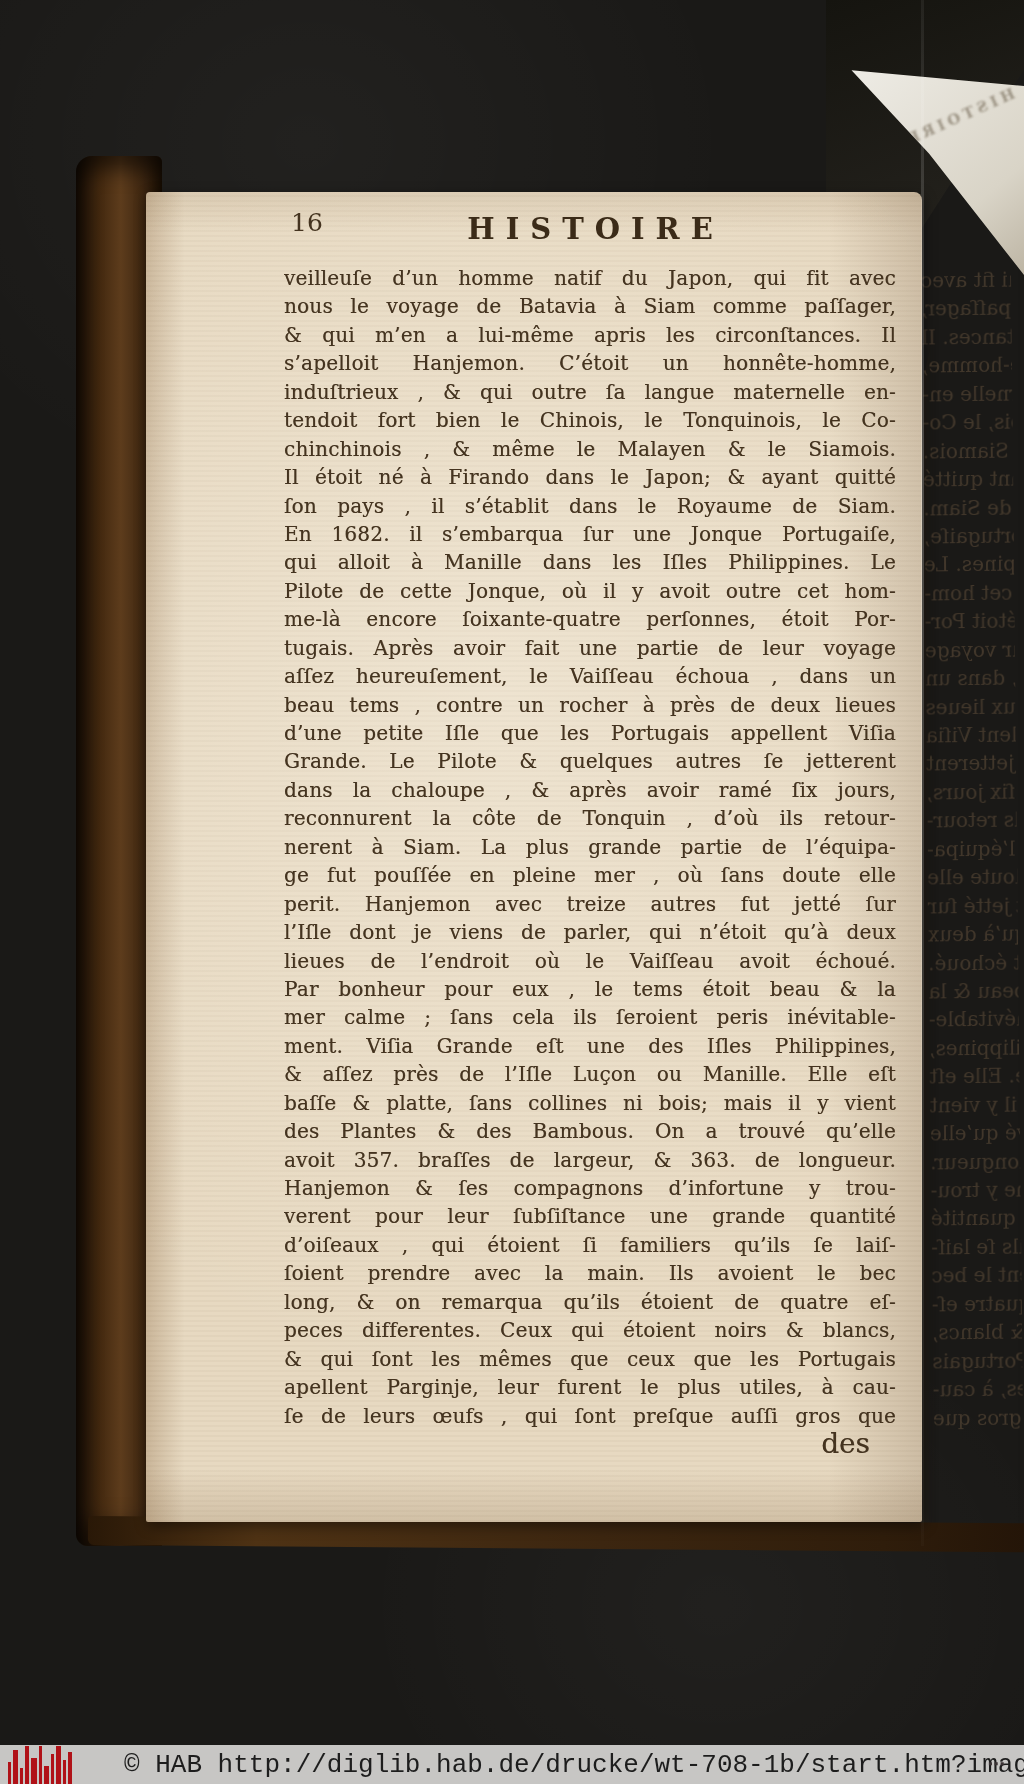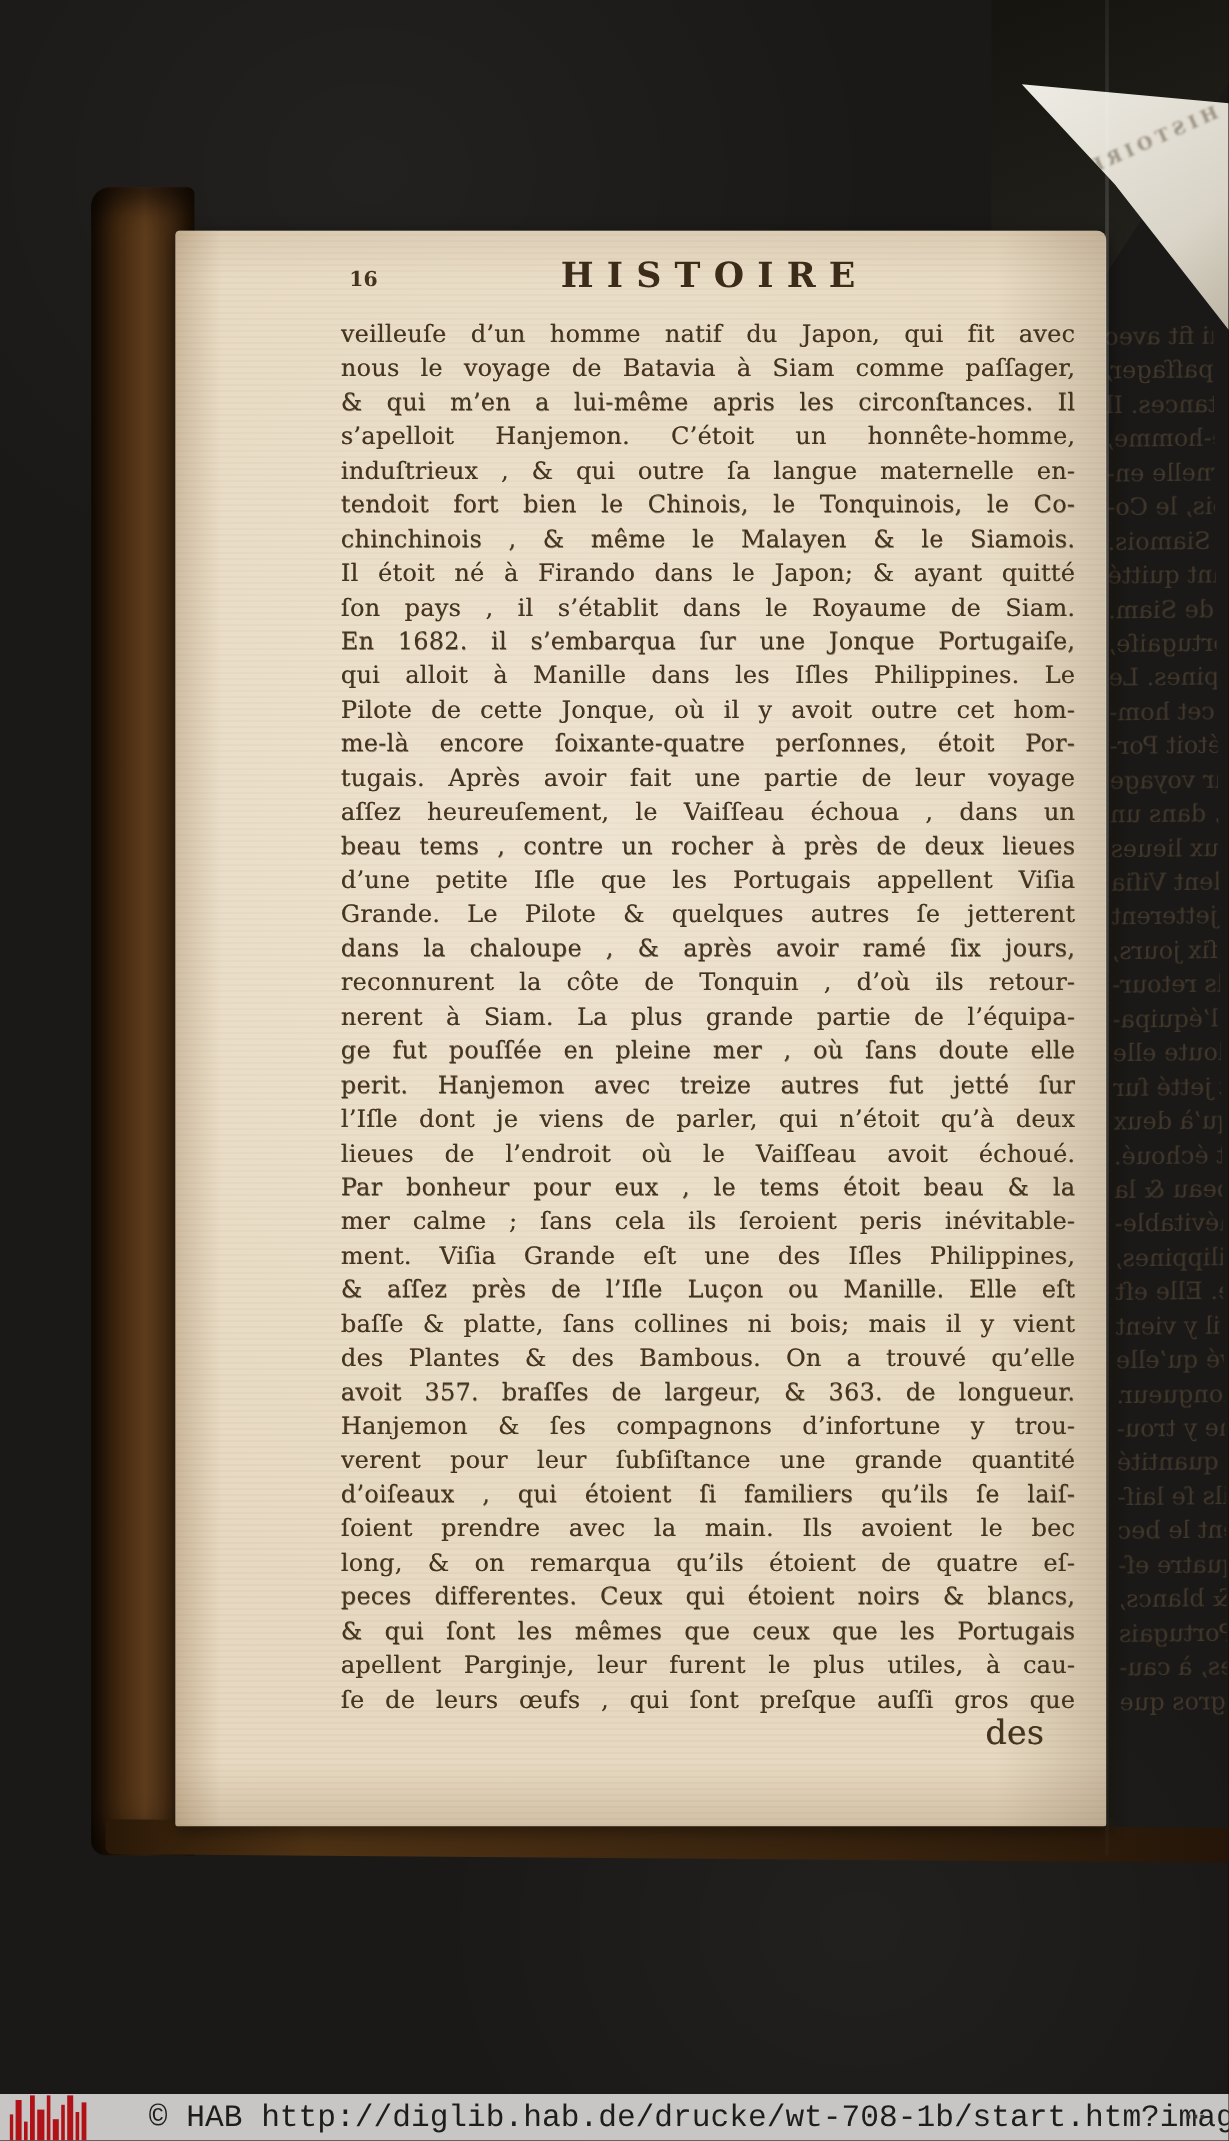--- a/index.html
+++ b/index.html
@@ -77,21 +77,21 @@
       radial-gradient(120% 85% at 45% 38%, rgba(255,252,244,0.30), rgba(0,0,0,0) 62%),
       linear-gradient(90deg, rgba(125,88,48,0.28) 0, rgba(125,88,48,0) 5%, rgba(0,0,0,0) 88%, rgba(110,85,60,0.22) 100%),
       linear-gradient(0deg, rgba(120,90,55,0.20), rgba(0,0,0,0) 4%),
       linear-gradient(180deg, rgba(120,90,55,0.12), rgba(0,0,0,0) 3%),
       repeating-linear-gradient(0deg, rgba(95,72,42,0.04) 0 2px, rgba(0,0,0,0) 2px 5px),
       var(--paper,#e7d9c1);
     border-radius:4px 8px 2px 2px;
     box-shadow:2px 4px 14px rgba(0,0,0,0.45);
     color:var(--ink,#44331f);
   }
-  .page-number{position:absolute;left:145px;top:31px;font-size:17px;font-weight:bold;}
+  .page-number{position:absolute;left:145px;top:16px;font-size:25px;}
   .header-title{
     position:absolute;left:138px;top:20px;width:612px;text-align:center;
     font-size:29px;font-weight:bold;letter-spacing:11px;text-indent:11px;
     color:#3b2b18;
   }
   .text-block{position:absolute;left:138px;top:72px;width:612px;}
   .text-line{
     height:28.45px;overflow:hidden;
     font-size:20px;line-height:28.45px;letter-spacing:0.2px;
     text-align:justify;text-align-last:justify;

